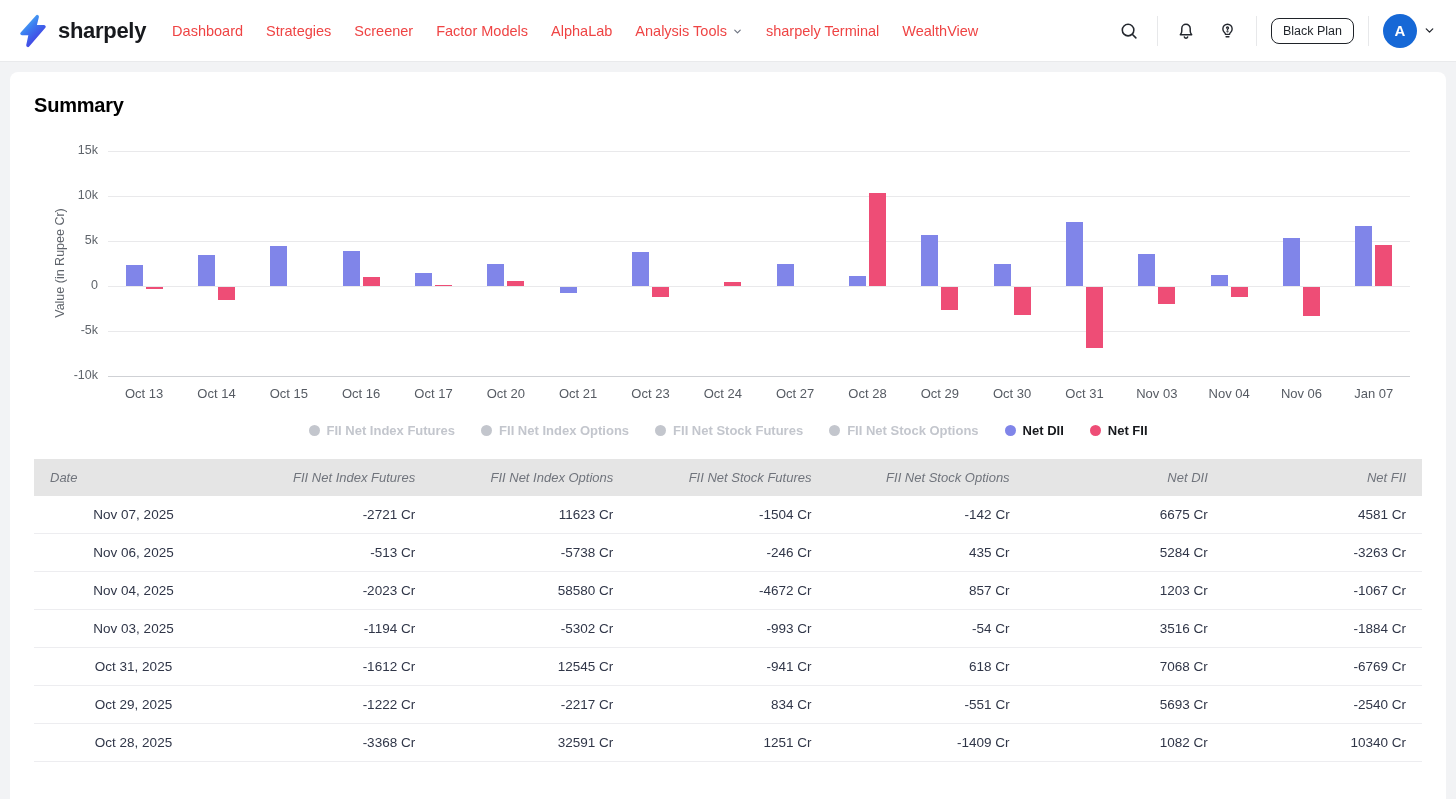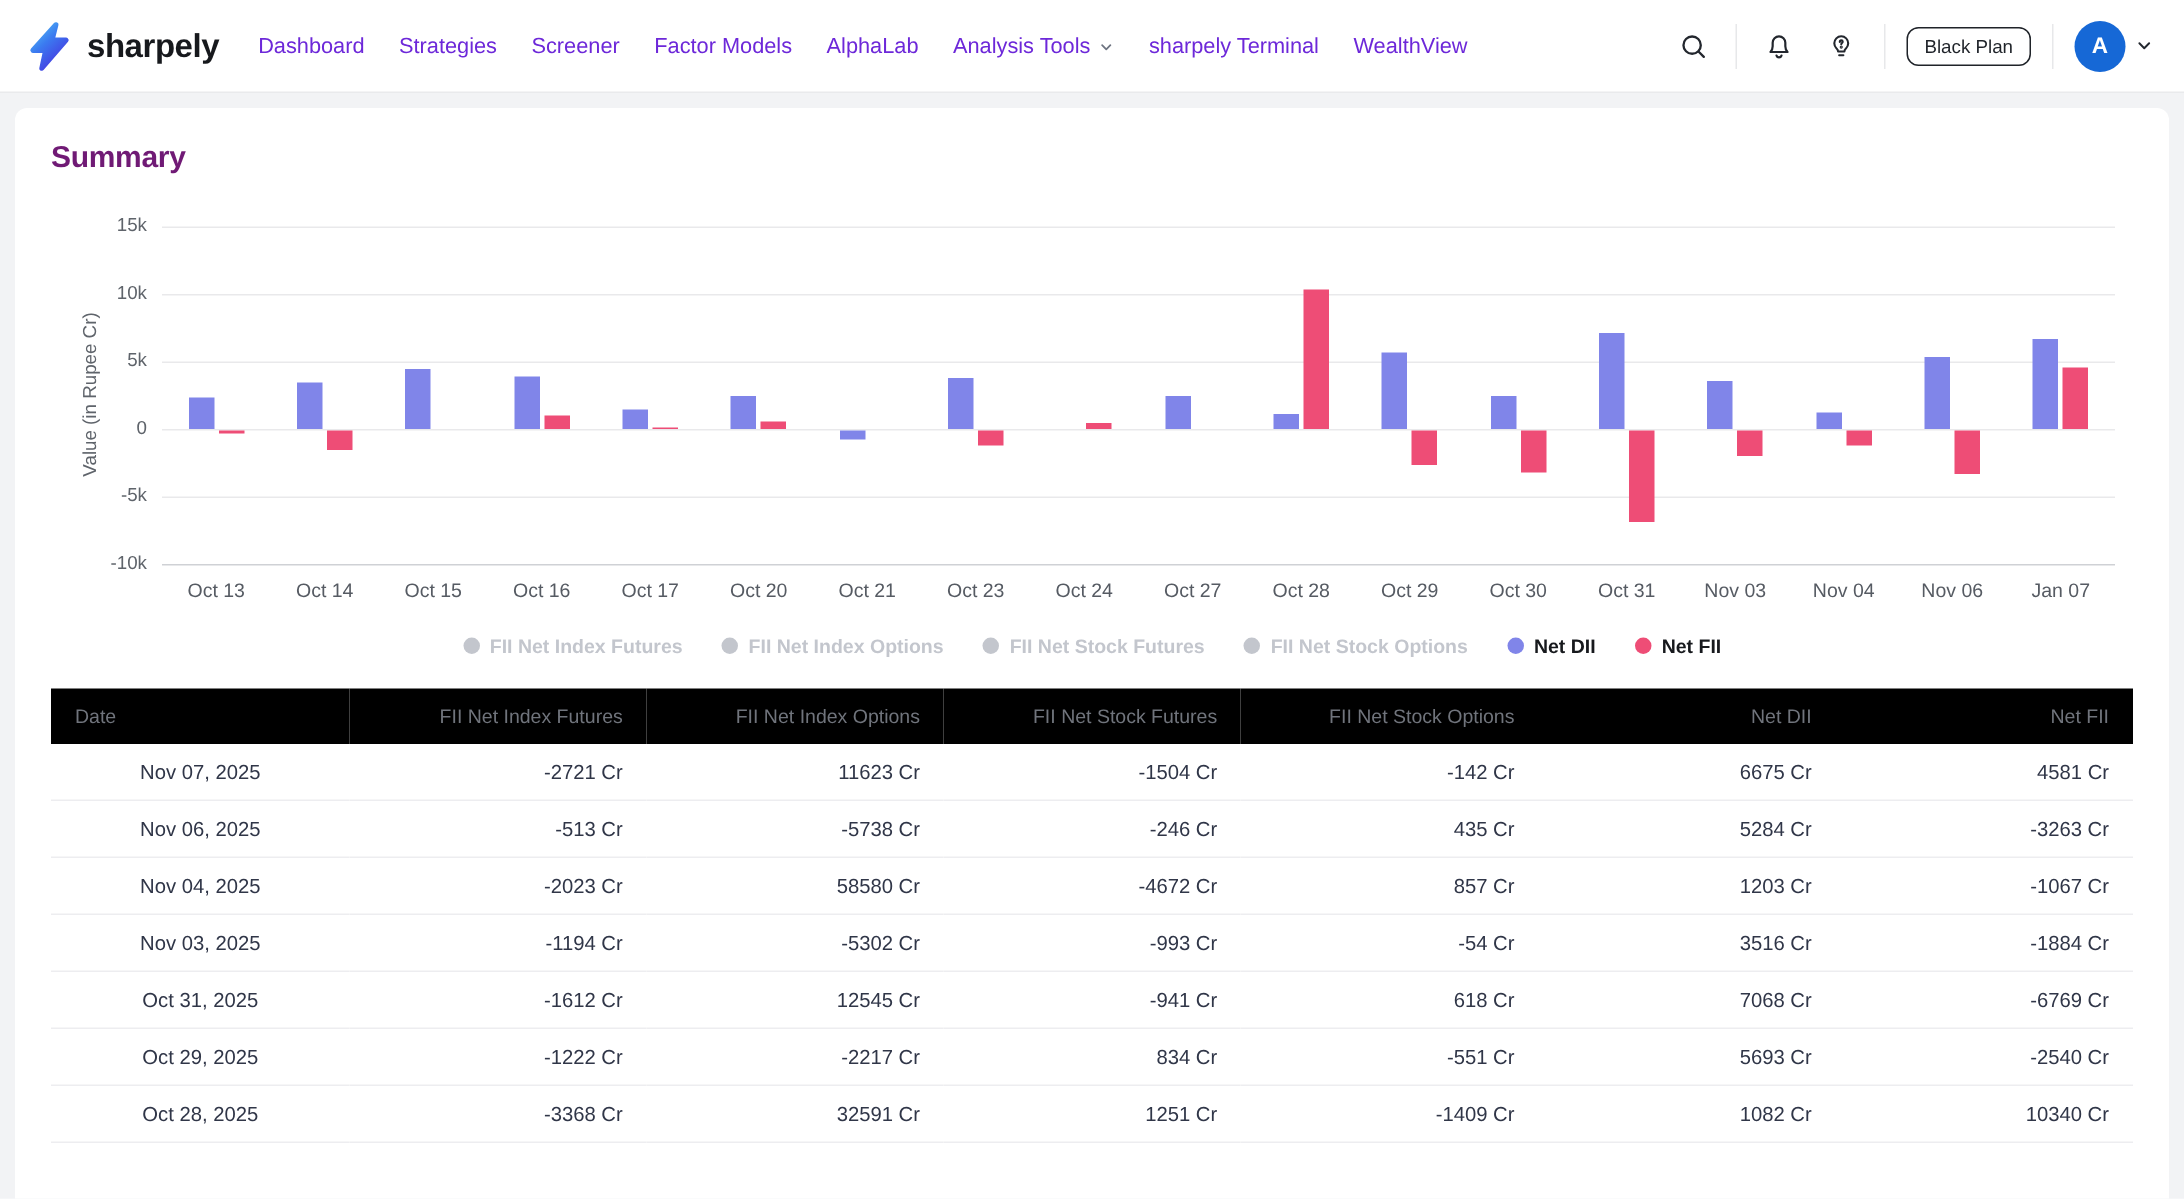--- a/index.html
+++ b/index.html
@@ -5,34 +5,34 @@
   * { margin:0; padding:0; box-sizing:border-box; }
   html,body { width:1456px; height:799px; overflow:hidden; background:#f2f3f5;
     font-family:"Liberation Sans", sans-serif; -webkit-font-smoothing:antialiased; }
 
   
   .topbar { height:62px; background:#ffffff; border-bottom:1px solid #e9eaec;
     display:flex; align-items:center; padding:0 20px 0 16px; }
   .brand { display:flex; align-items:center; gap:8px; margin-right:26px; }
   .brand-name { font-size:22px; font-weight:700; color:#17191d; letter-spacing:-0.3px; }
   .nav { display:flex; align-items:center; gap:23px; }
-  .nav-item { font-size:14.5px; color:#6d28d9; cursor:pointer; display:flex; align-items:center; gap:5px; white-space:nowrap; }
+  .nav-item { font-size:14.5px; color:#ef4444; cursor:pointer; display:flex; align-items:center; gap:5px; white-space:nowrap; }
   .nav-item svg { margin-top:2px; }
   .topbar-right { margin-left:auto; display:flex; align-items:center; gap:14px; }
   .icon-btn { width:28px; height:28px; display:flex; align-items:center; justify-content:center; cursor:pointer; }
   .vdiv { width:1px; height:30px; background:#e7e8ea; }
   .plan-btn { border:1.5px solid #1f2329; border-radius:8px; padding:5px 11px;
     font-size:12.5px; color:#1f2329; background:#fff; cursor:pointer; white-space:nowrap; }
   .avatar-wrap { display:flex; align-items:center; gap:6px; cursor:pointer; }
   .avatar { width:34px; height:34px; border-radius:50%; background:#1668d6; color:#fff;
     display:flex; align-items:center; justify-content:center; font-size:15px; font-weight:700; }
 
   
   .card { margin:10px 10px 0 10px; background:#fff; border-radius:8px; padding:22px 24px 0 24px; height:760px; }
-  .page-title { font-size:20px; font-weight:700; color:#701a75; letter-spacing:-0.2px; }
+  .page-title { font-size:20px; font-weight:700; color:#000000; letter-spacing:-0.2px; }
 
   
   .chart-wrap { position:relative; width:1384px; height:268px; margin-top:22px; }
   .y-axis-title { position:absolute; left:26px; top:124px; transform:translate(-50%,-50%) rotate(-90deg);
     font-size:12.5px; color:#5f646b; white-space:nowrap; }
   .gridline { position:absolute; height:1px; background:#e9e9eb; }
   .gridline.axis { background:#cfd1d5; }
   .y-tick { position:absolute; left:0; width:64px; text-align:right; font-size:12.5px; color:#5f646b; }
   .x-label { position:absolute; text-align:center; font-size:13px; color:#565b63; }
   .bar { position:absolute; width:17px; }
@@ -40,22 +40,22 @@
   .legend { display:flex; justify-content:center; align-items:center; gap:26px; margin-top:14px; height:18px; }
   .legend-item { display:flex; align-items:center; gap:7px; cursor:pointer; }
   .legend-dot { width:11px; height:11px; border-radius:50%; }
   .legend-label { font-size:13px; font-weight:700; }
   .legend-item.disabled .legend-label { color:#c3c6cd; }
   .legend-item.active .legend-label { color:#17191d; }
 
   
   .data-table { width:100%; border-collapse:collapse; table-layout:fixed; margin-top:20px; }
   .data-table col.c-date { width:199px; }
-  .data-table th { background:#000000; font-size:13px; font-weight:400; color:#70747c;
-    padding:11px 16px; text-align:right; white-space:nowrap; }
+  .data-table th { background:#e5e5e5; font-size:13px; font-weight:400; color:#70747c;
+    padding:11px 16px; text-align:right; white-space:nowrap;font-style:italic; }
   .data-table th:first-child { text-align:left; }
   .data-table td { font-size:13.5px; color:#303648; padding:11px 16px; text-align:right;
     border-bottom:1px solid #ededf0; white-space:nowrap; }
   .data-table td:first-child { text-align:center; }
 </style>
 </head>
 <body>
 
 <header class="topbar">
   <div class="brand">

